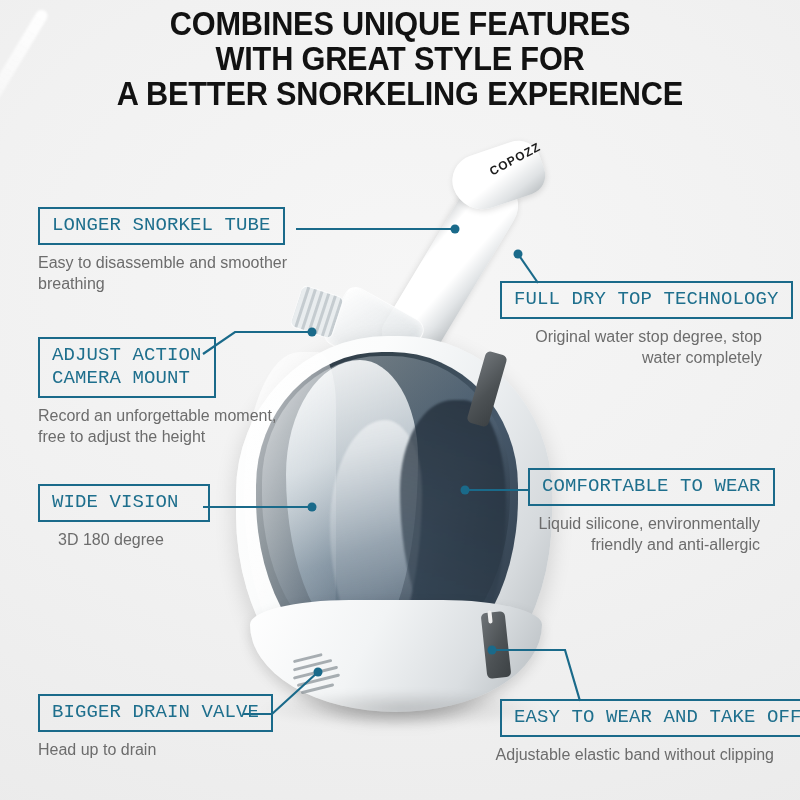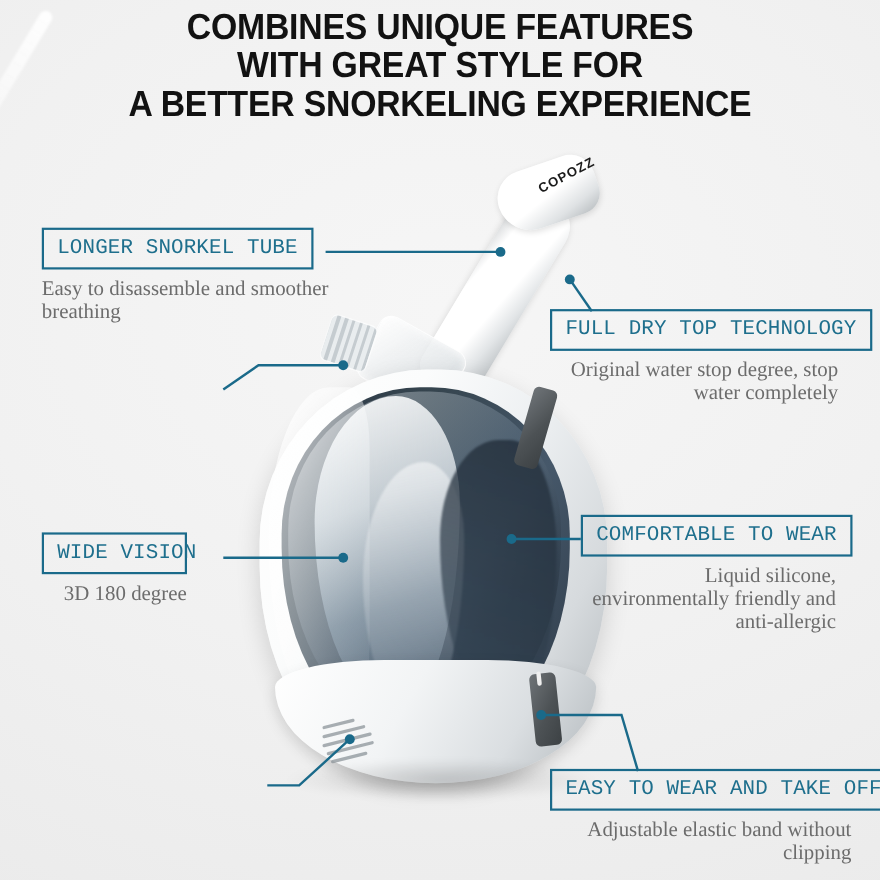--- a/index.html
+++ b/index.html
@@ -42,24 +42,24 @@
   .clabel{
     color:#1e6f8d;
     font-size:19px;
     line-height:23px;
     letter-spacing:0.1px;
     white-space:nowrap;
     font-family:Liberation Mono, monospace;
   }
   .cdesc{
     color:#6c6c6c;
-    font-size:19px;
+    font-size:16px;
     line-height:21px;
     margin-top:7px;
-    font-family:Liberation Serif, serif;
+    font-family:Liberation Sans, sans-serif;
   }
   .desc-right{text-align:right;}
 
   
   #wires{position:absolute;left:0;top:0;width:800px;height:800px;pointer-events:none;}
 
   
   #product{position:absolute;left:0;top:0;width:800px;height:800px;}
 
   
@@ -261,28 +261,41 @@
     </g>
   </svg>
 
   <div class="callout" style="left:38px;top:207px;">
     <div class="cbox">
       <div class="clabel">LONGER SNORKEL TUBE</div>
     </div>
     <div class="cdesc" style="width:268px;">Easy to disassemble and smoother breathing</div>
   </div>
 
+  <div class="callout" style="left:38px;top:337px;">
+    <div class="cbox">
+      <div class="clabel">ADJUST ACTION</div>
+      <div class="clabel">CAMERA MOUNT</div>
+    </div>
+    <div class="cdesc" style="width:246px;">Record an unforgettable moment, free to adjust the height</div>
+  </div>
 
   <div class="callout" style="left:38px;top:484px;">
-    <div class="cbox" style="width:132px;">
+    <div class="cbox" style="width:172px;">
       <div class="clabel">WIDE VISION</div>
     </div>
     <div class="cdesc" style="width:240px;margin-left:20px;">3D 180 degree</div>
   </div>
 
+  <div class="callout" style="left:38px;top:694px;">
+    <div class="cbox">
+      <div class="clabel">BIGGER DRAIN VALVE</div>
+    </div>
+    <div class="cdesc" style="width:240px;">Head up to drain</div>
+  </div>
 
   <div class="callout" style="left:500px;top:281px;">
     <div class="cbox">
       <div class="clabel">FULL DRY TOP TECHNOLOGY</div>
     </div>
     <div class="cdesc desc-right" style="width:262px;">Original water stop degree, stop water completely</div>
   </div>
 
   <div class="callout" style="left:528px;top:468px;">
     <div class="cbox">

